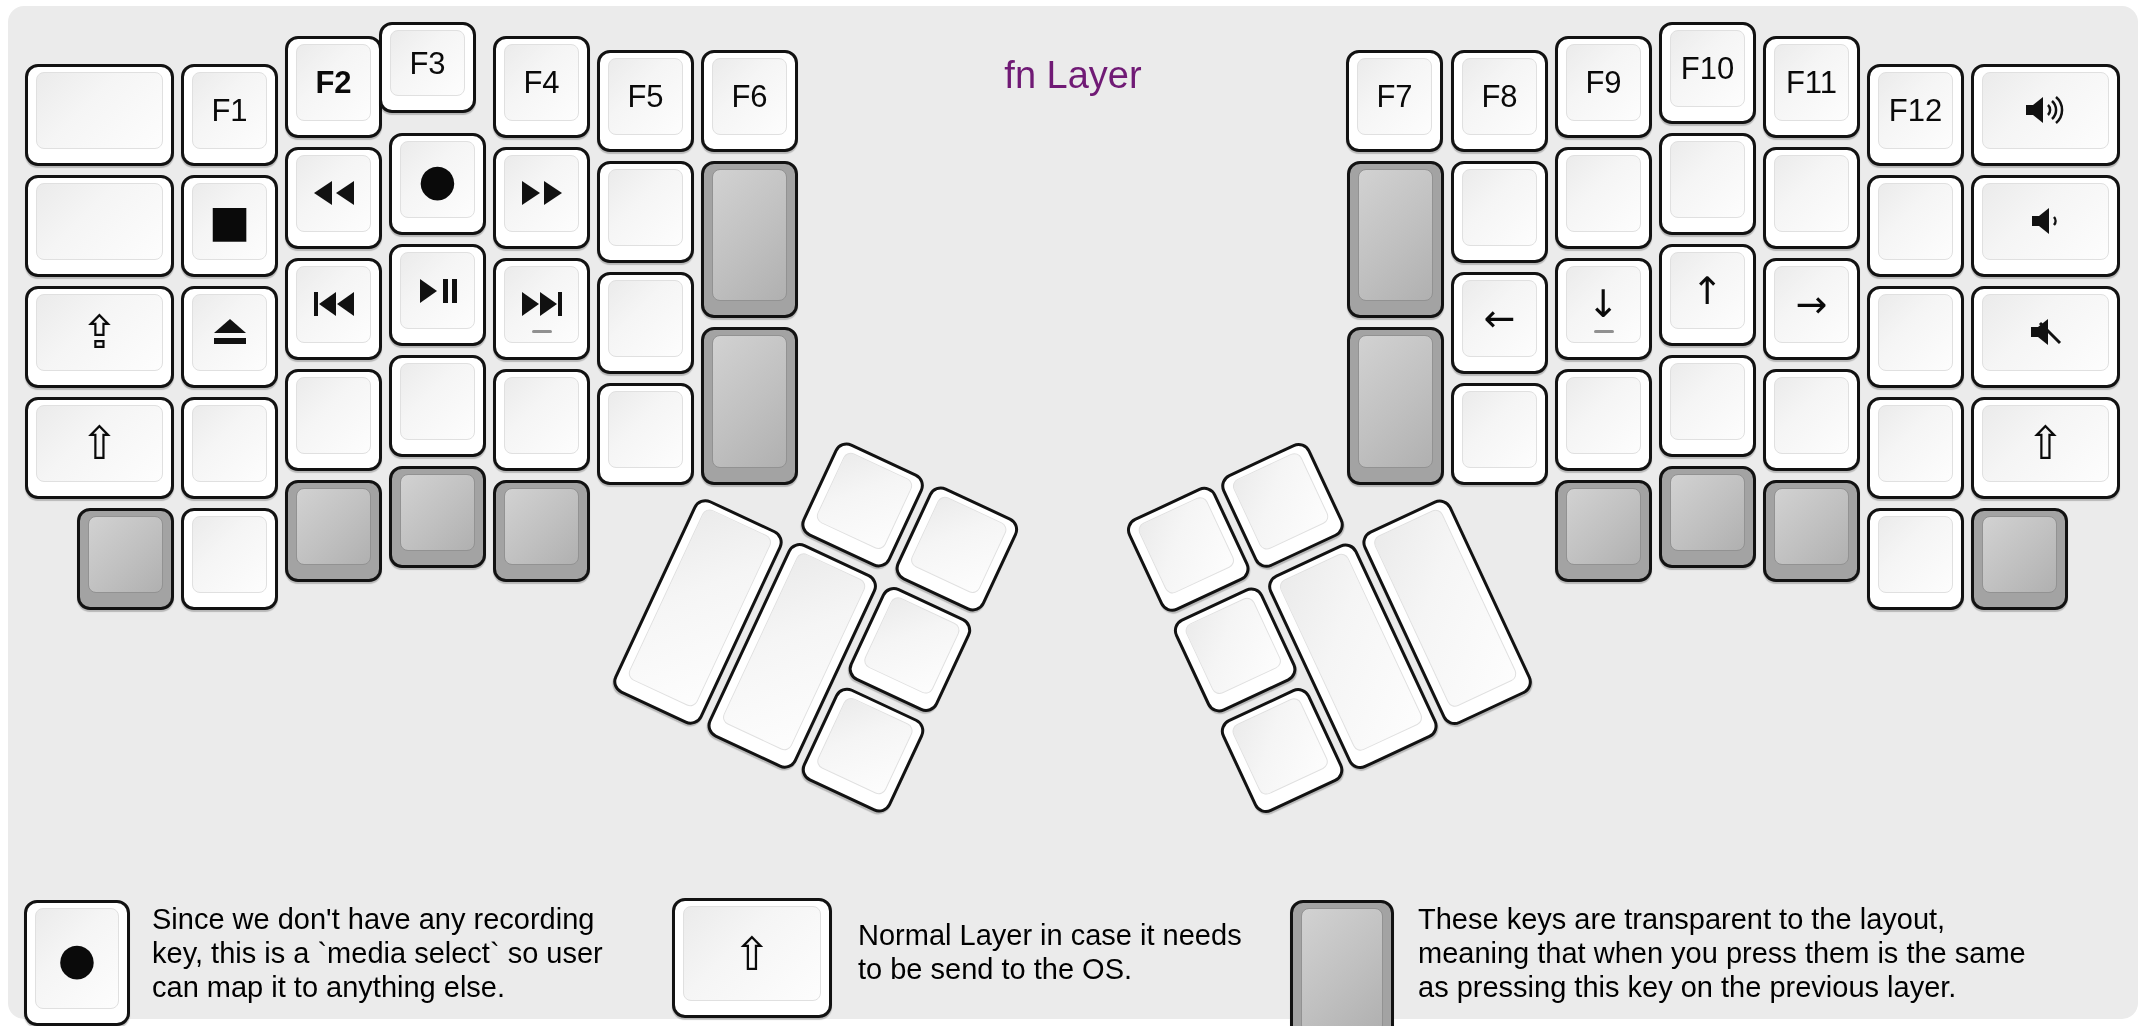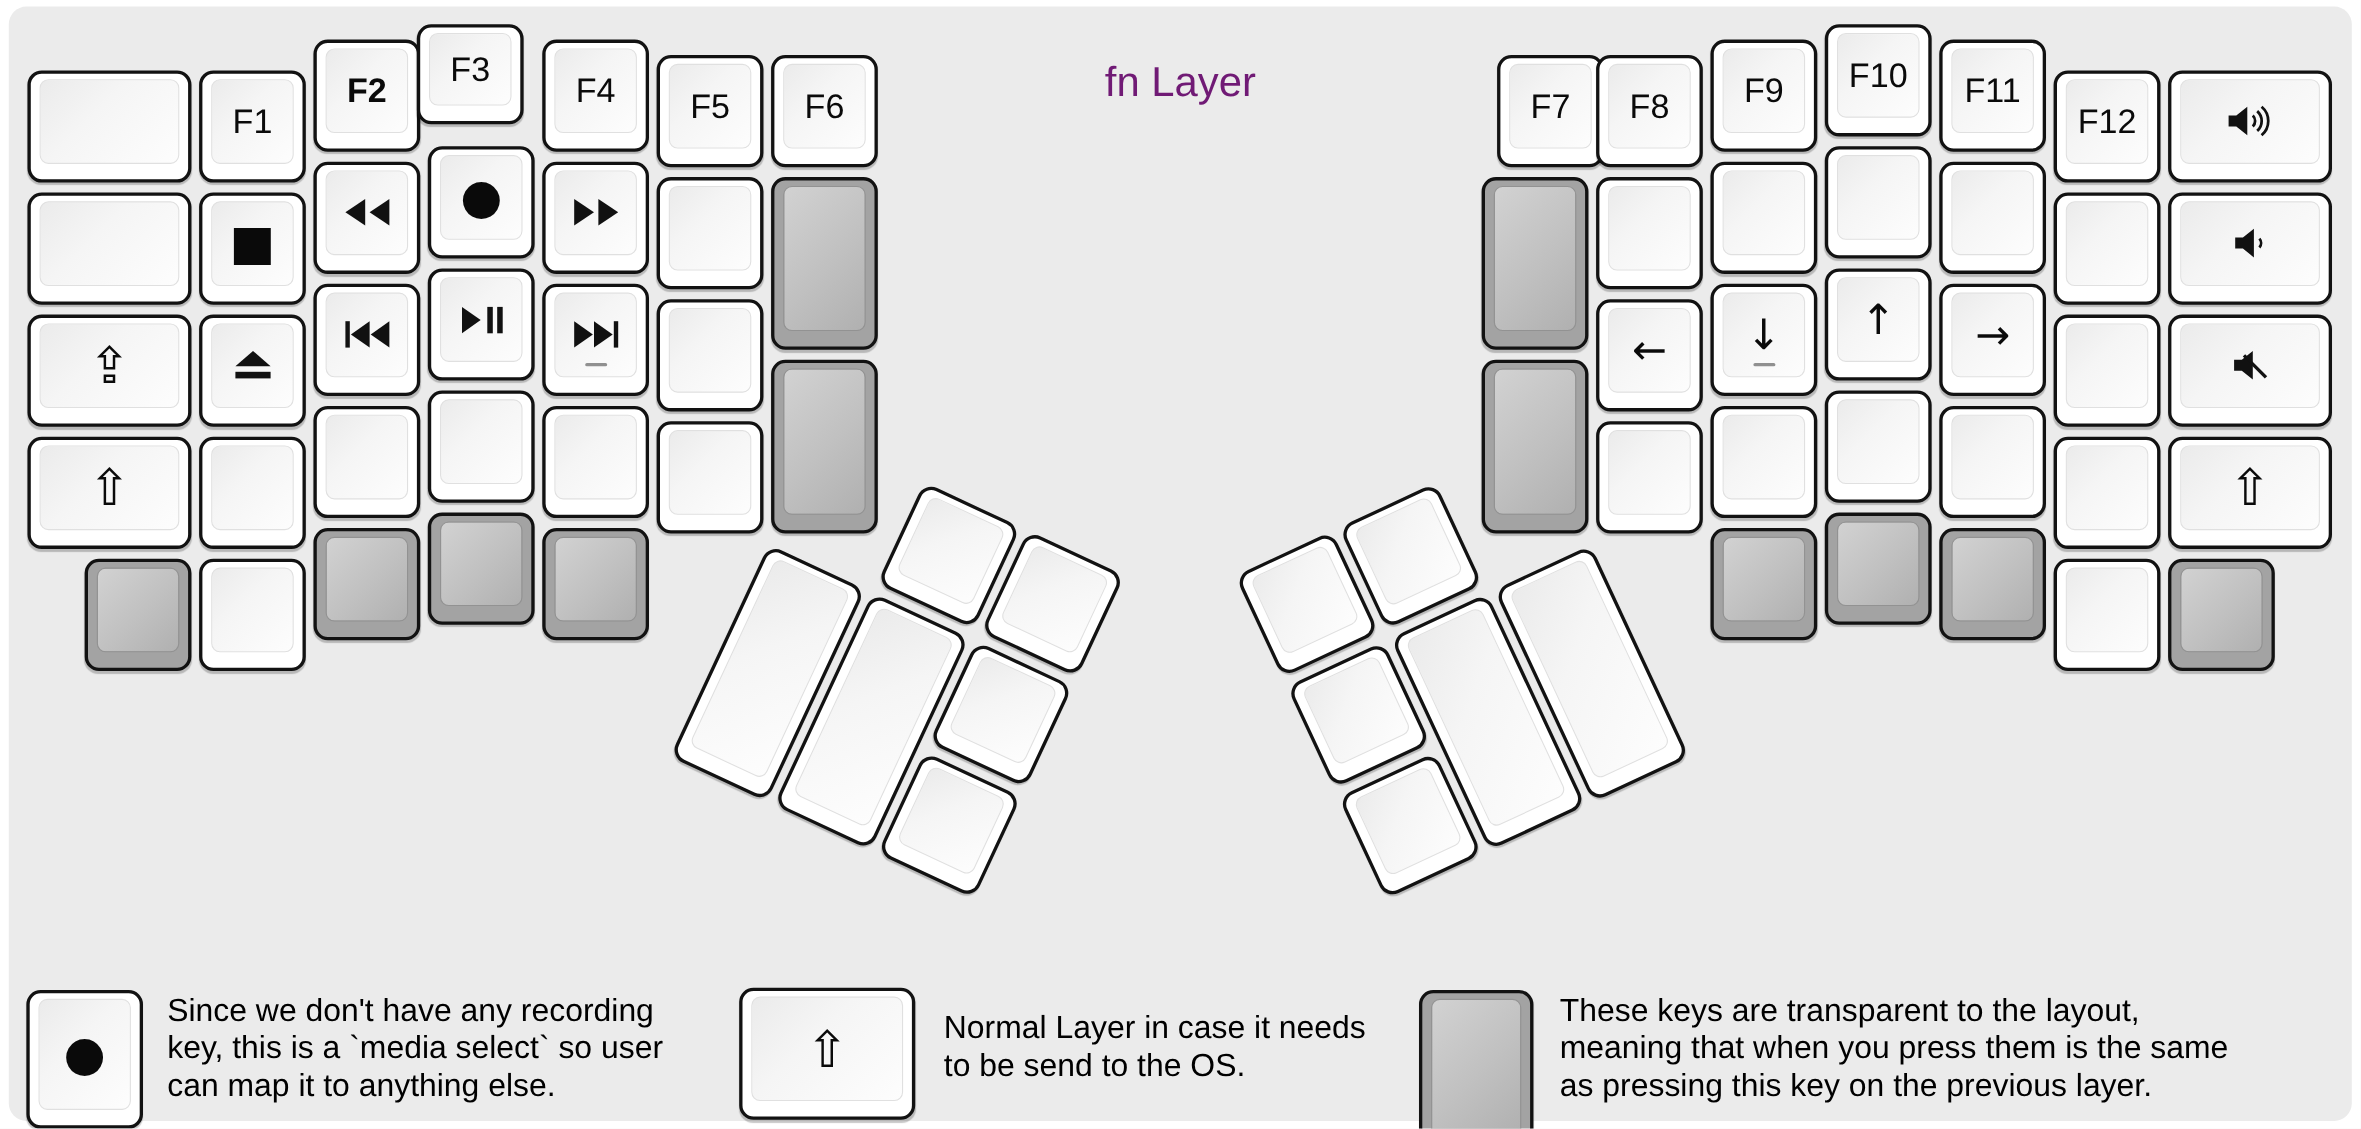--- a/index.html
+++ b/index.html
@@ -221,21 +221,21 @@
         <div class="face"></div>
       </div>
       <div class="key gray" style="left: 367px; top: 448px; width: 97px; height: 102px;">
         <div class="face"></div>
       </div>
       <div class="key gray" style="left: 471px; top: 461.875px; width: 97px; height: 102px;">
         <div class="face"></div>
       </div>
     </div>
   <div id="right-half" class="half">
-      <div class="key" style="left: 17px; top: 31.75px; width: 97px; height: 102px;">
+      <div class="key" style="left: 2px; top: 31.75px; width: 97px; height: 102px;">
         <div class="face">
           <span class="klabel lb-f">F7</span>
         </div>
       </div>
       <div class="key gray" style="left: 3px; top: 142.75px; width: 97px; height: 157.5px;">
         <div class="face"></div>
       </div>
       <div class="key gray" style="left: 3px; top: 309.25px; width: 97px; height: 157.5px;">
         <div class="face"></div>
       </div>

